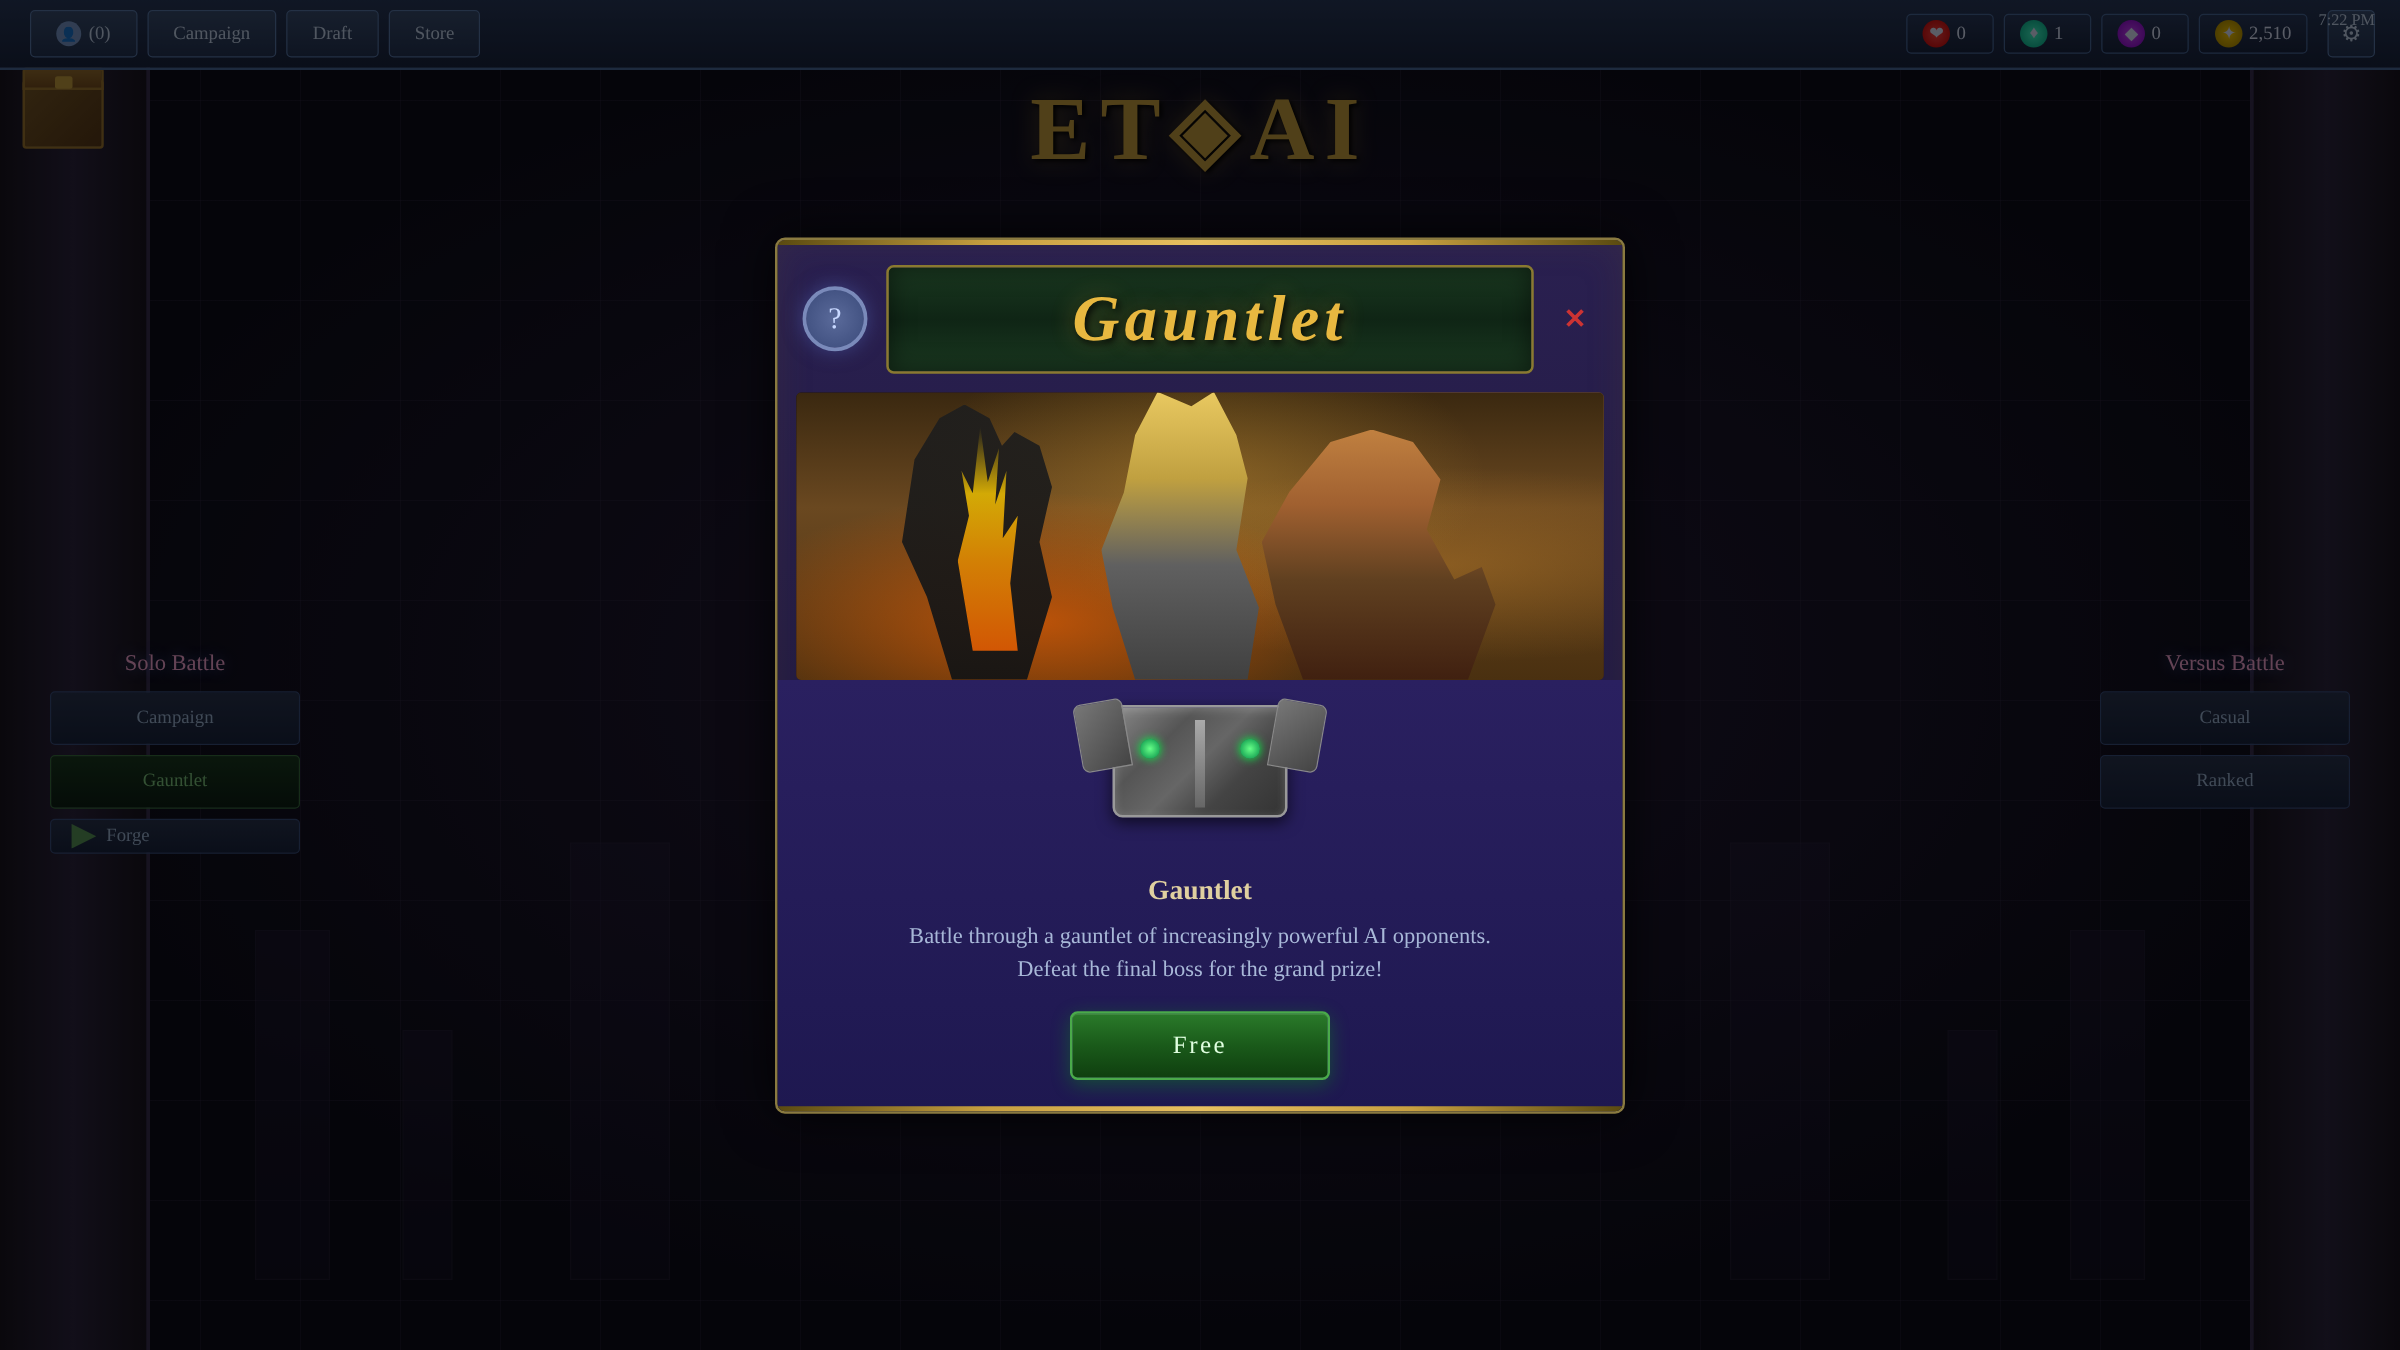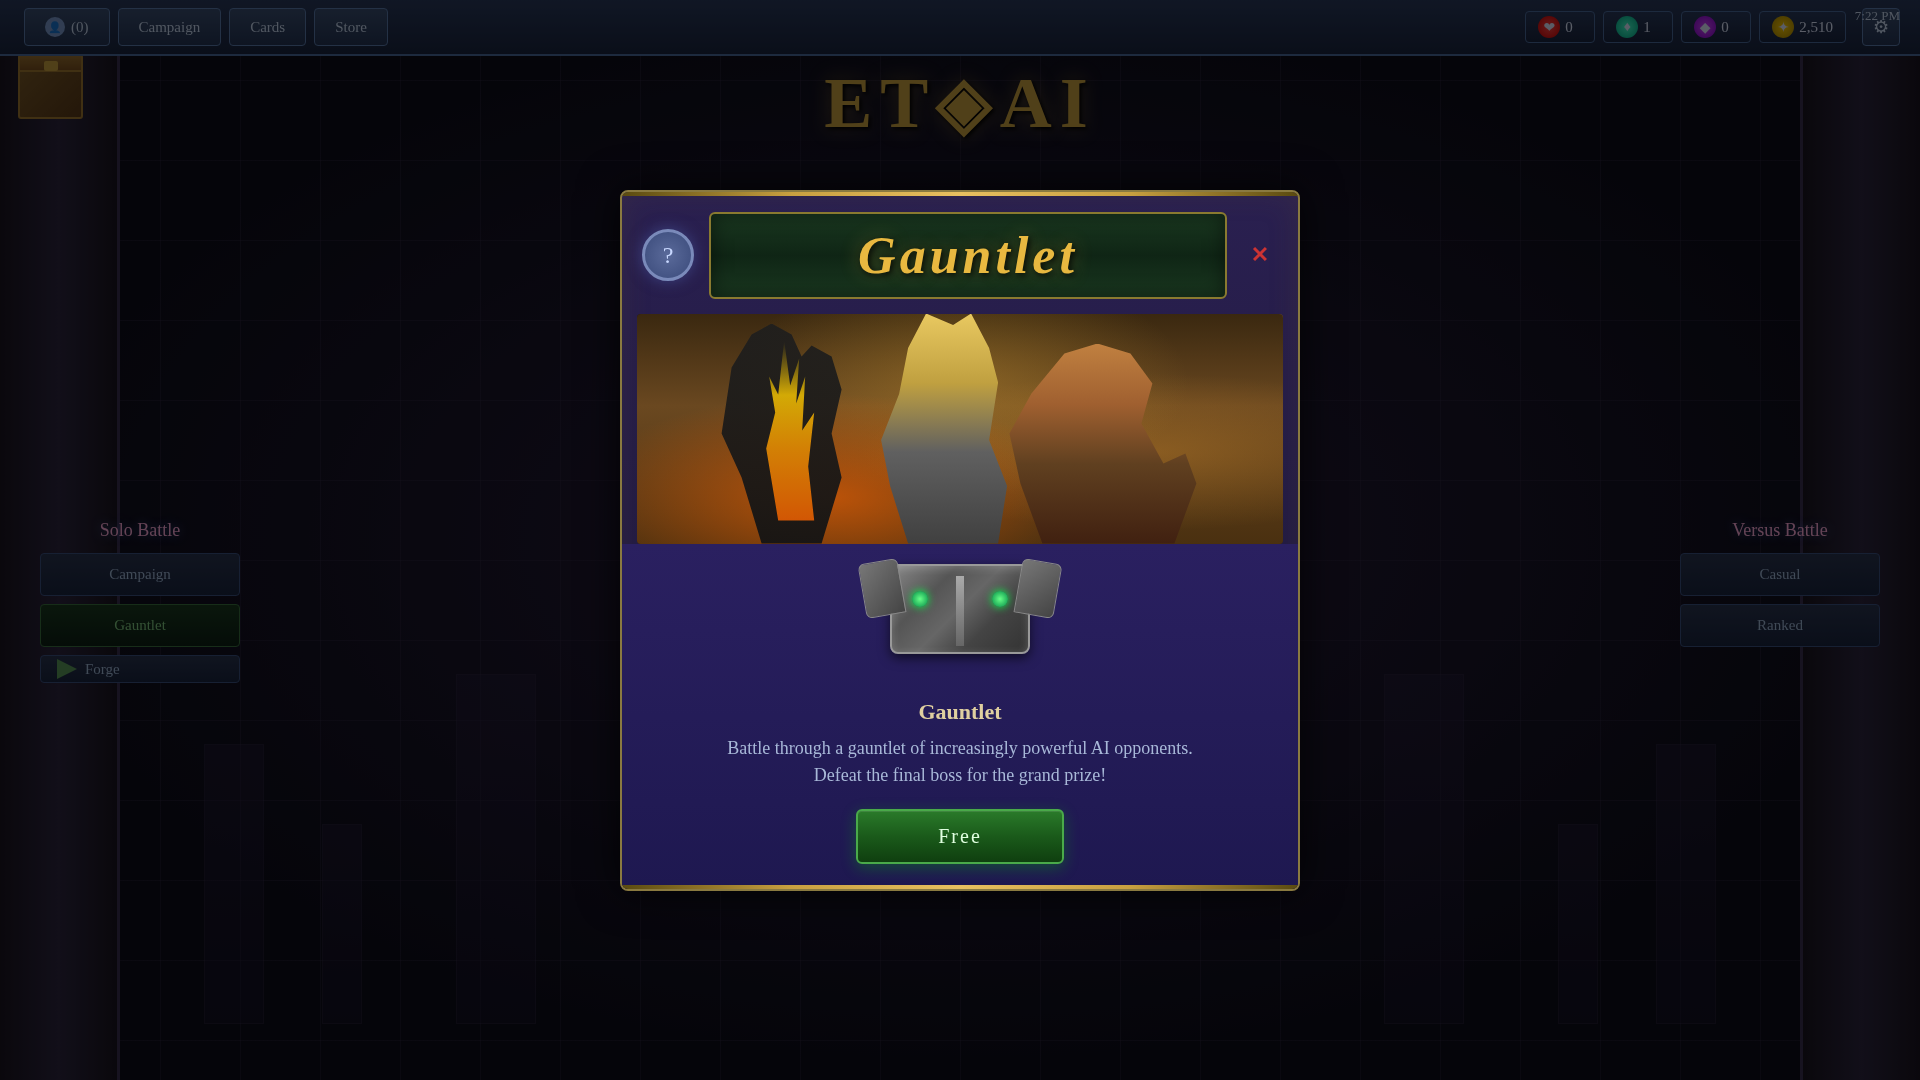--- a/index.html
+++ b/index.html
@@ -591,21 +591,21 @@
 
 <div class="topbar">
   <div class="nav-btn">
     <span class="nav-icon">👤</span>
     <span>(0)</span>
   </div>
   <div class="nav-btn">
     <span>Campaign</span>
   </div>
   <div class="nav-btn">
-    <span>Cards</span>
+    <span>Draft</span>
   </div>
   <div class="nav-btn">
     <span>Store</span>
   </div>
 
   <div class="resource-bar">
     <div class="resource-item">
       <div class="resource-icon red">❤</div>
       <span>0</span>
     </div>

